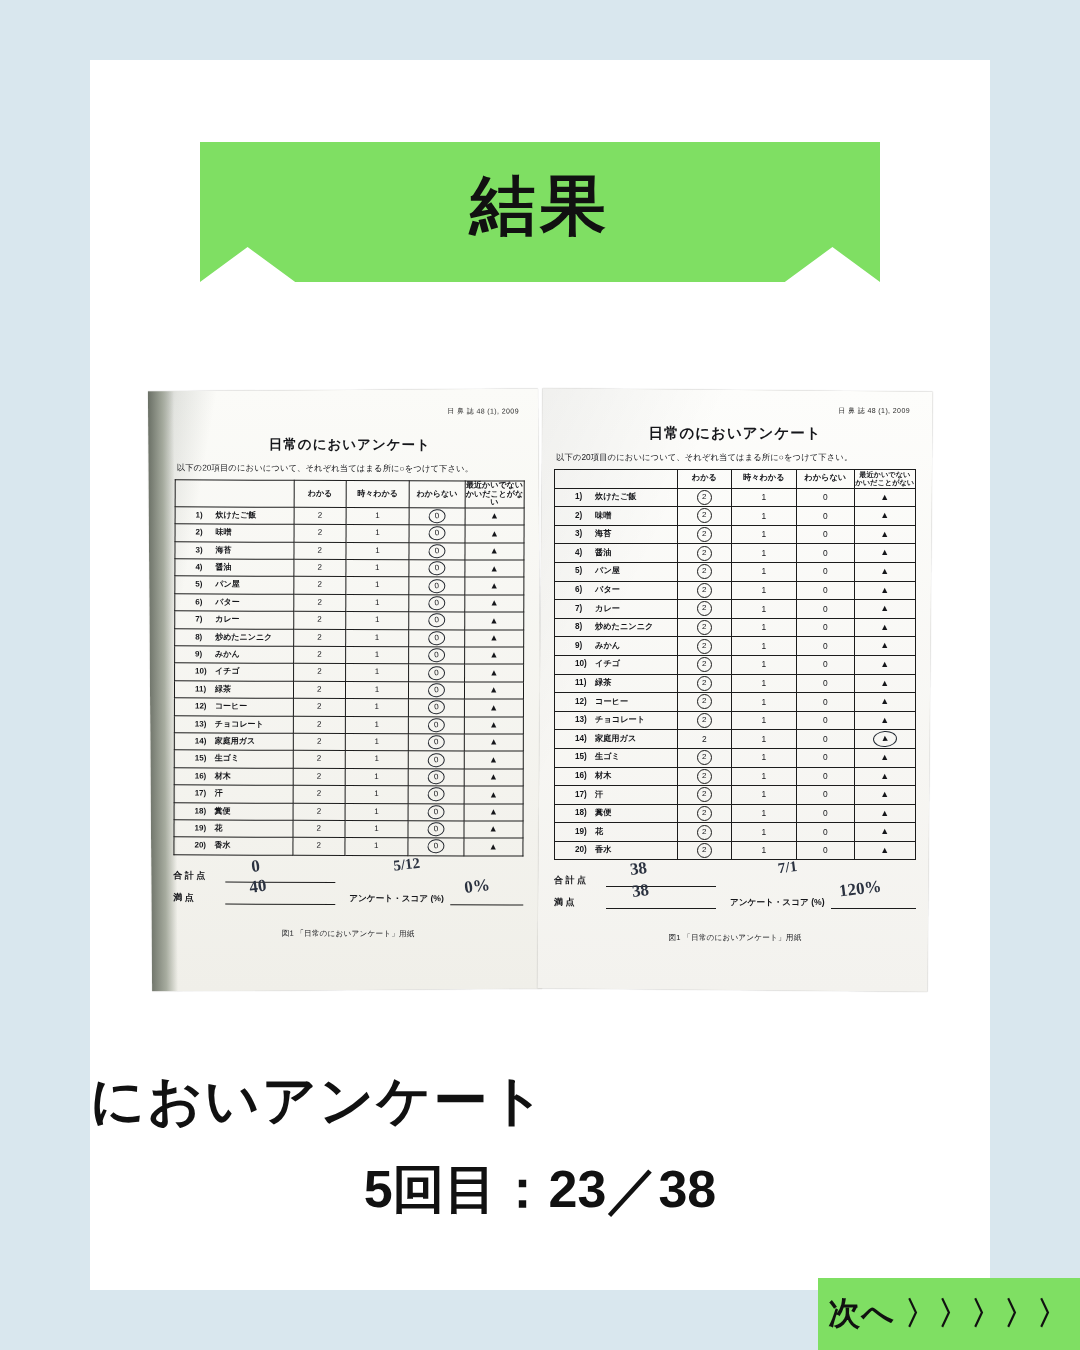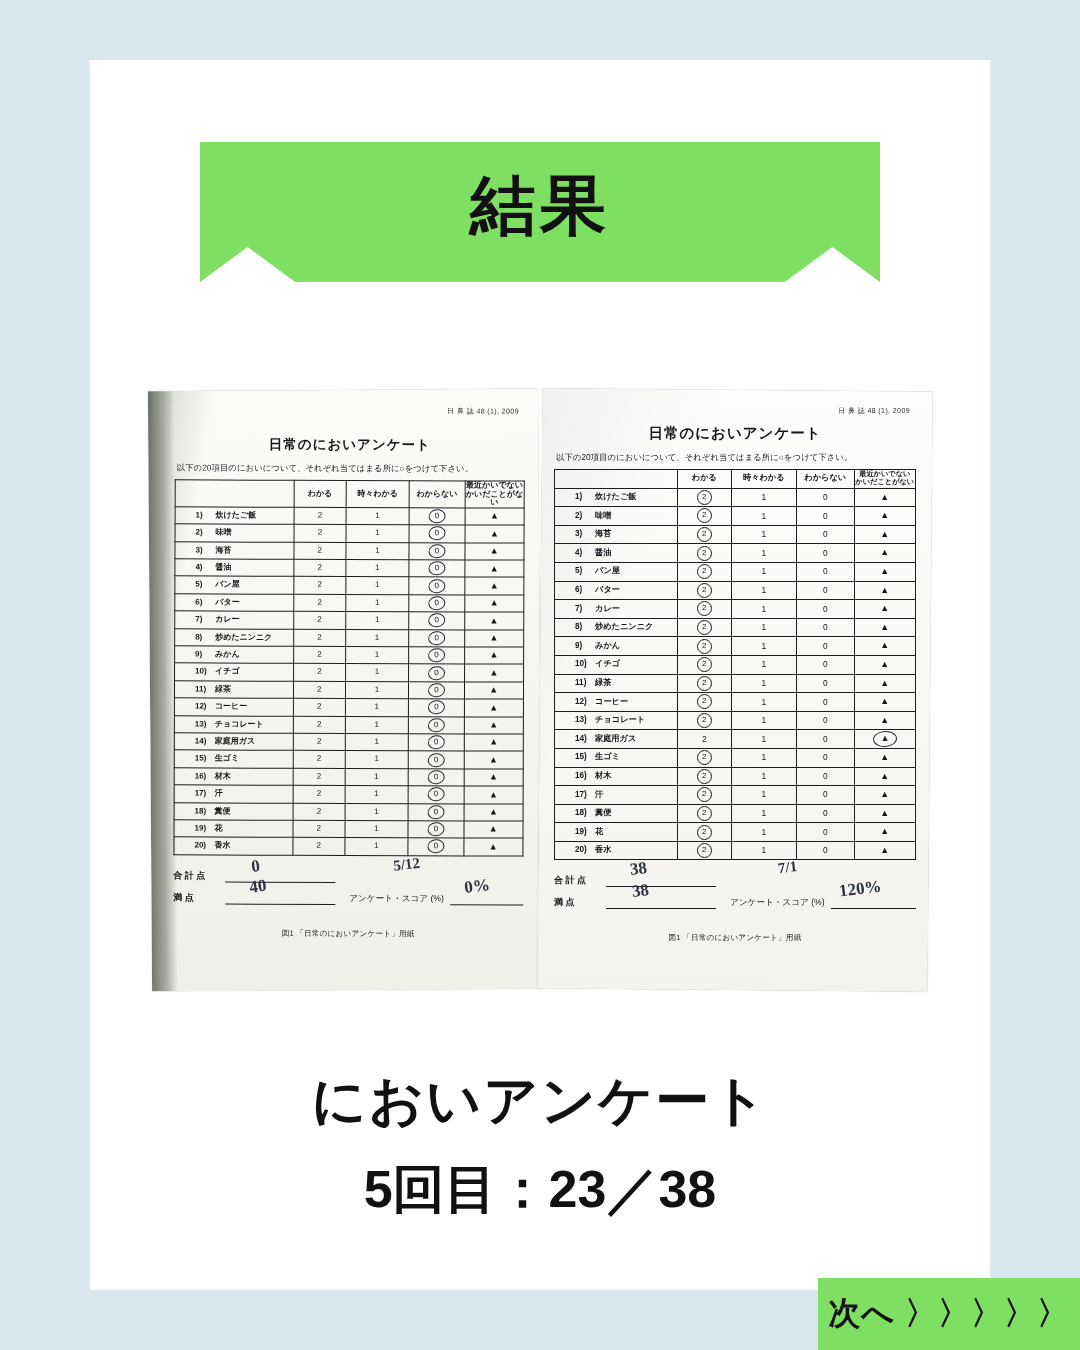--- a/index.html
+++ b/index.html
@@ -136,21 +136,21 @@
   table.q th, table.q td {
     border: 1px solid #1c1c1c;
     font-size: 8.4px;
     text-align: center;
     padding: 0;
     height: 17.6px;
     line-height: 1.05;
   }
   .photo.left table.q th, .photo.left table.q td { height: 16.4px; font-size: 8px; }
   table.q th { font-weight: bold; font-size: 8.2px; }
-  table.q th.h-last { font-size: 7.2px; line-height: 1.08; font-family: Liberation Serif, serif; }
+  table.q th.h-last { font-size: 7.2px; line-height: 1.08; }
   table.q td.item {
     text-align: left;
     padding-left: 20px;
     font-size: 8.2px;
     font-weight: bold;
   }
   td.item .no { display: inline-block; width: 20px; }
   .circle {
     display: inline-block;
     border: 1.3px solid #1b1b1b;
@@ -197,21 +197,21 @@
   .totals .lbl { width: 52px; }
   .totals .line {
     flex: 0 0 110px;
     border-bottom: 1px solid #1c1c1c;
     height: 15px;
     position: relative;
   }
   .totals .score-lbl {
     margin-left: 14px;
     font-size: 8.6px;
-    font-weight: normal;
+    font-weight: bold;
     white-space: nowrap;
   }
   .totals .score-line {
     flex: 1;
     border-bottom: 1px solid #1c1c1c;
     height: 15px;
     margin-left: 6px;
     position: relative;
   }
   .hand {
@@ -228,21 +228,20 @@
     margin-top: 12px;
     letter-spacing: .2px;
   }
 
   
   .caption-main {
     position: absolute;
     left: 0;
     top: 1005px;
     width: 900px;
-    text-align: center;
     font-size: 54px;
     font-weight: bold;
     color: #111;
     letter-spacing: 2px;
   }
   .caption-scores {
     position: absolute;
     left: 0;
     top: 1095px;
     width: 900px;

